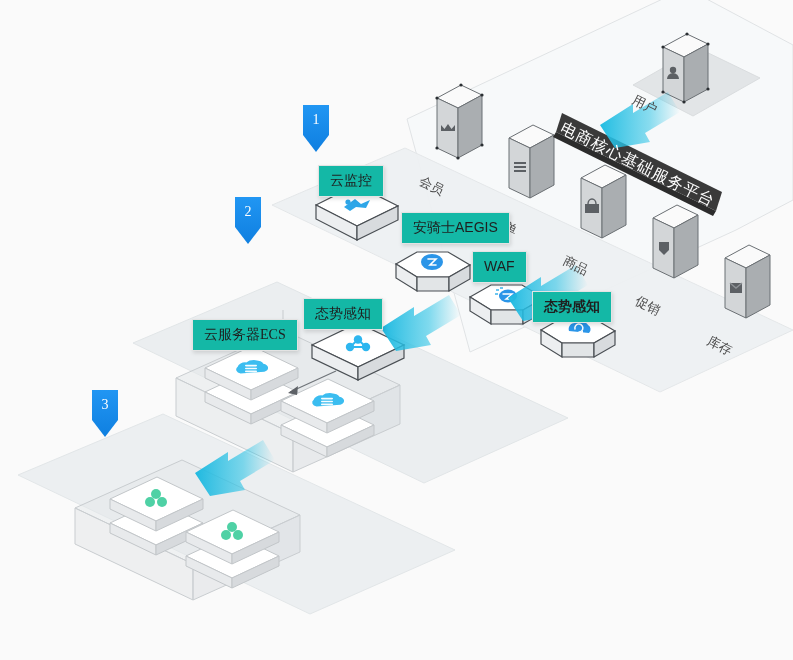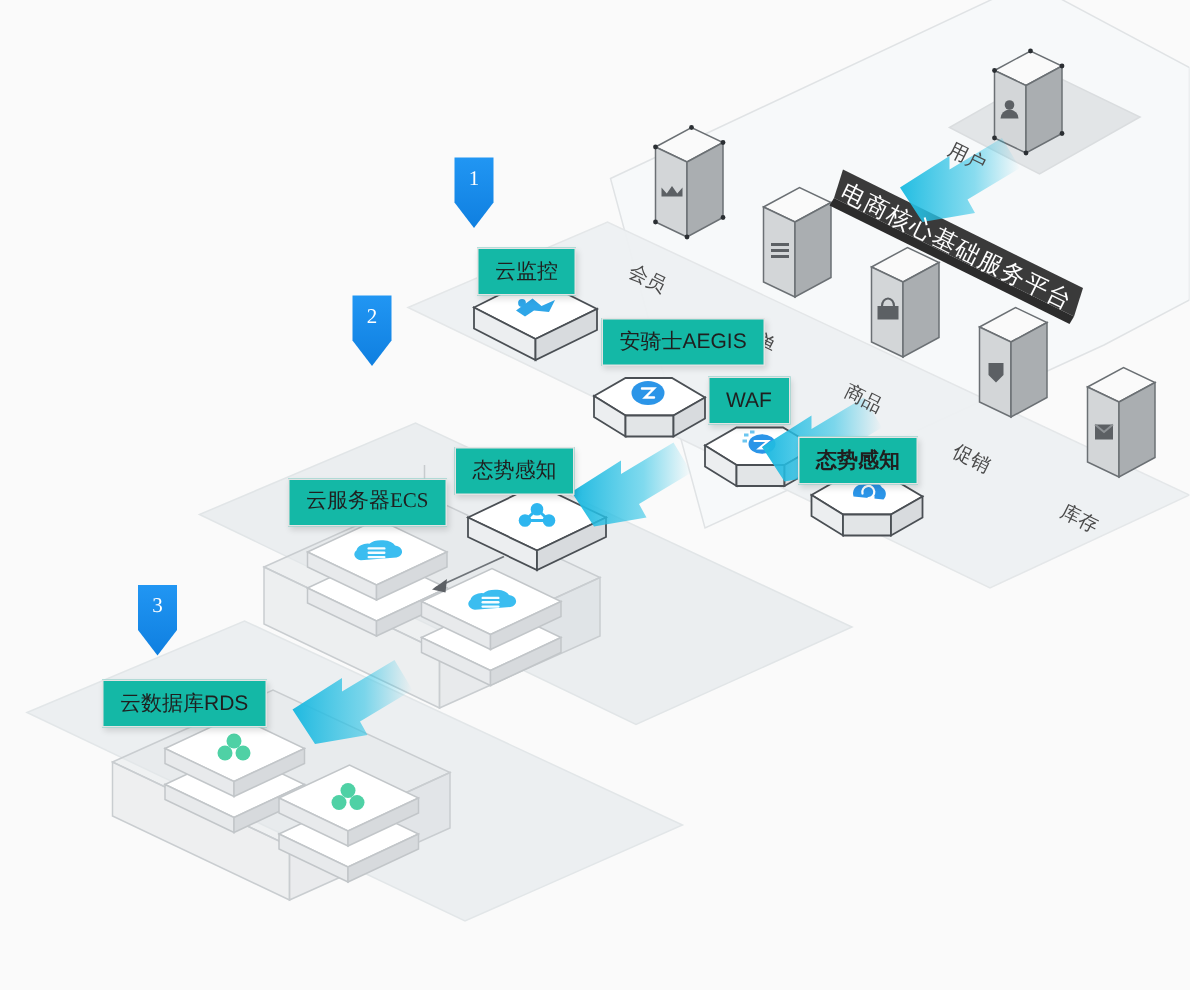--- a/index.html
+++ b/index.html
@@ -394,23 +394,20 @@
 </div>
 
 <div class="chip" style="left:303px;top:298px;">
   <span>态势感知</span>
 </div>
 
 <div class="chip" style="left:192px;top:319px;font-family:Liberation Serif, serif;">
   <span>云服务器ECS</span>
 </div>
 
-<div class="chip" style="left:68px;top:453px;">
-  <span>云数据库RDS</span>
-</div>
 
 <div class="isolabel" style="left:637px;top:91px;transform:rotate(26.5deg);">
   <span>用户</span>
 </div>
 
 <div class="isolabel" style="left:424px;top:172px;transform:rotate(26.5deg);">
   <span>会员</span>
 </div>
 
 <div class="isolabel" style="left:497px;top:212px;transform:rotate(26.5deg);">

